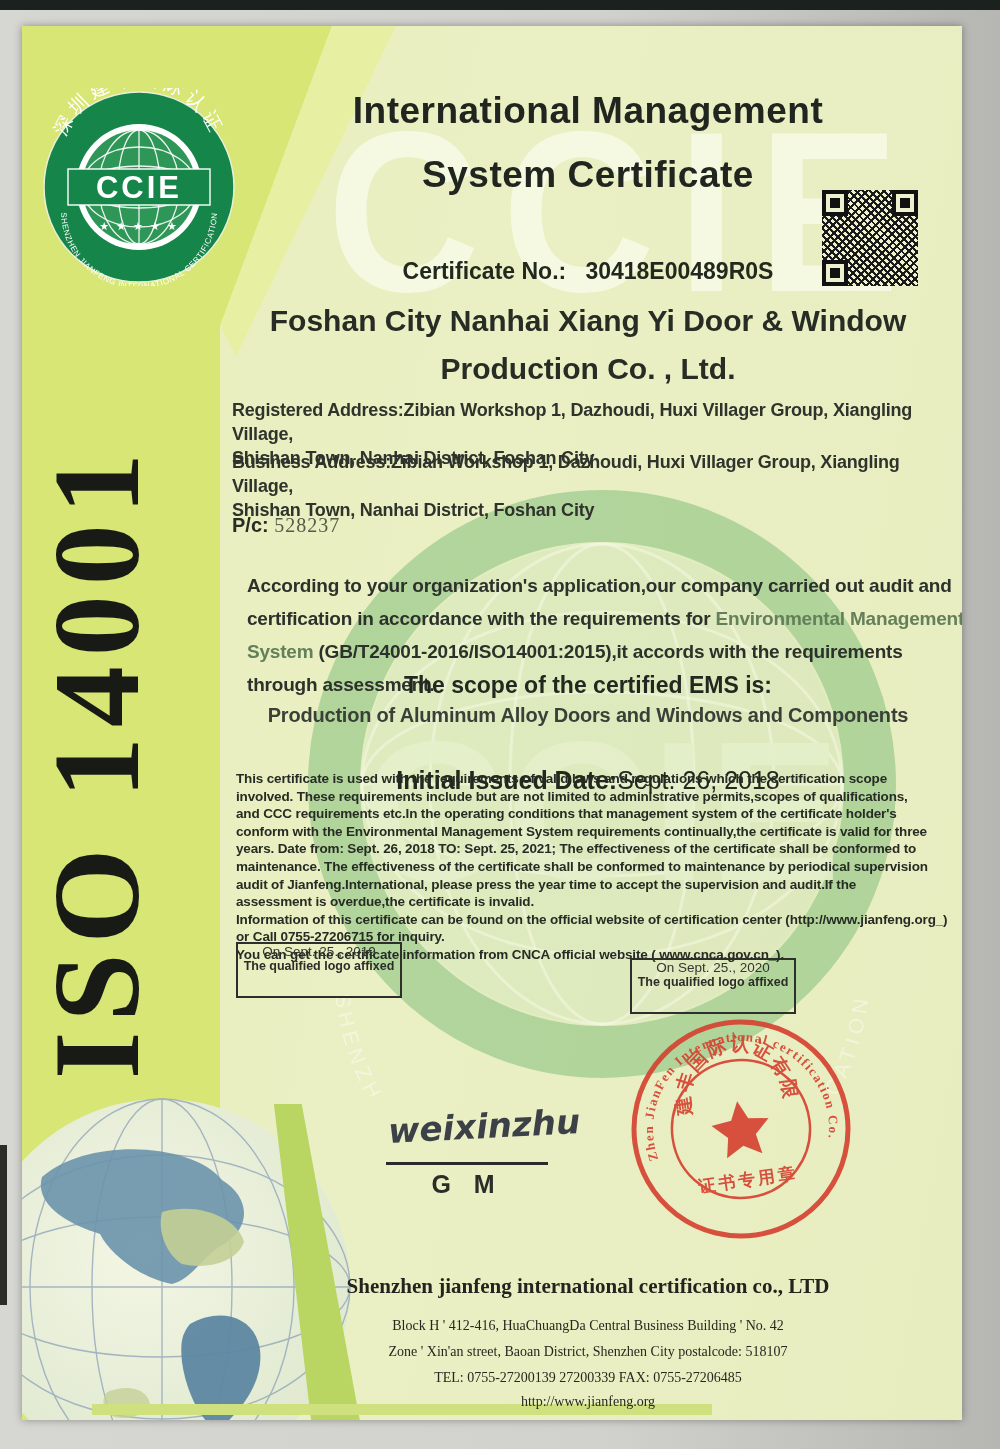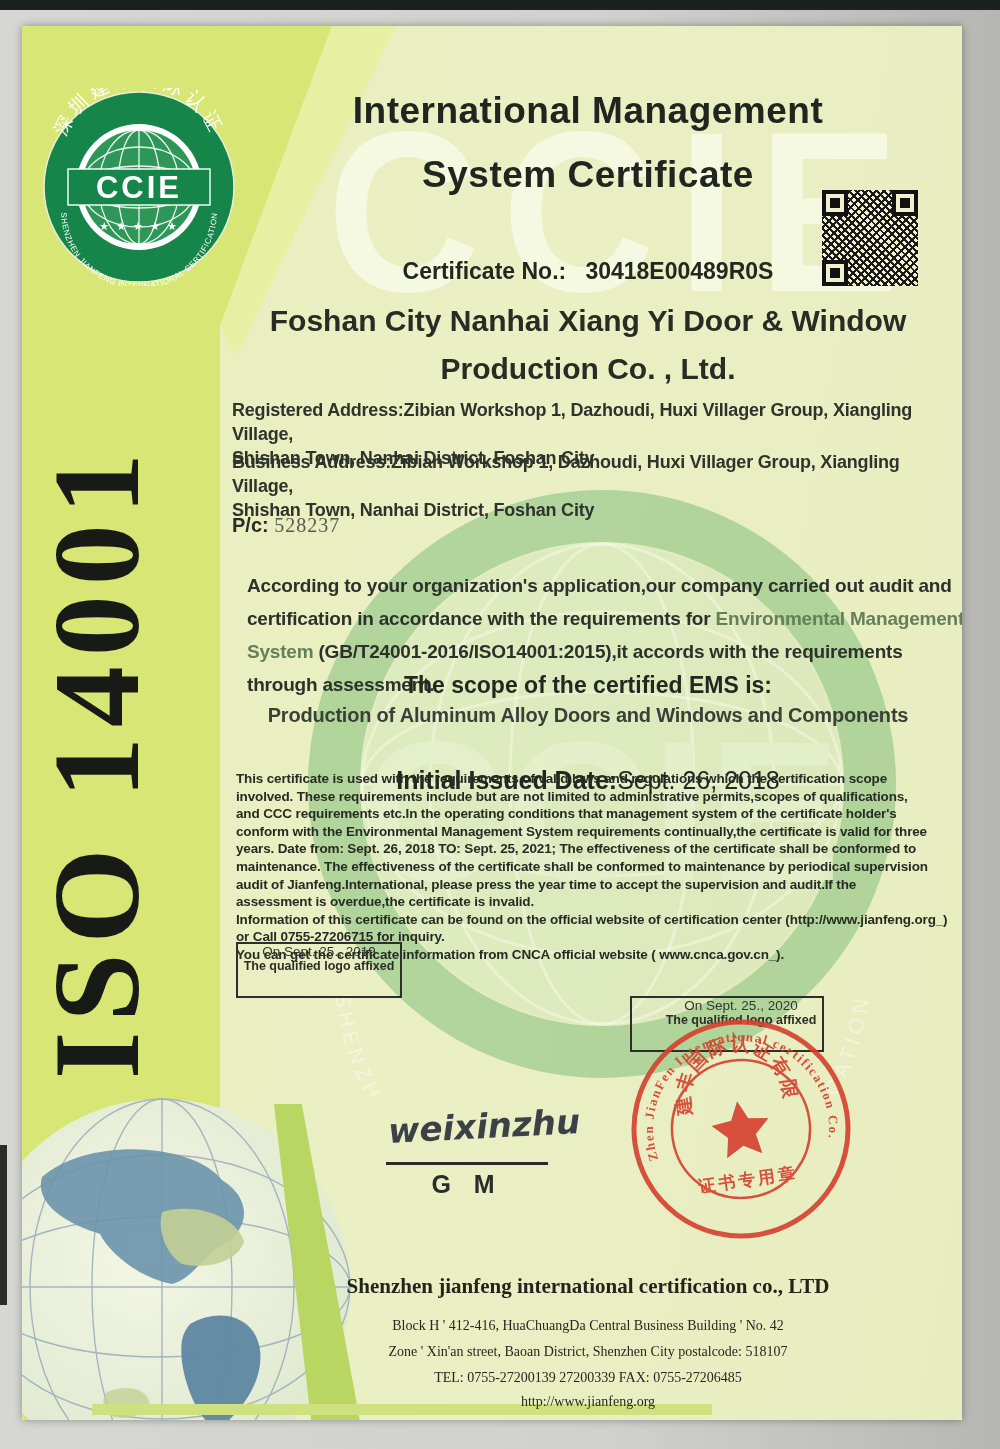--- a/index.html
+++ b/index.html
@@ -231,21 +231,21 @@
 audit of Jianfeng.International, please press the year time to accept the supervision and audit.If the
 assessment is overdue,the certificate is invalid.
 Information of this certificate can be found on the official website of certification center (http://www.jianfeng.org_)
 or Call 0755-27206715 for inquiry.
 You can get the certificate information from CNCA official website ( www.cnca.gov.cn_).</span></p>
 
     <div class="logo-box" style="left:22px;top:916px;">
       <div class="d">On Sept. 25., 2019</div>
       <div class="c">The qualified logo affixed</div>
     </div>
-    <div class="logo-box" style="left:416px;top:970px;padding-left:28px;">
+    <div class="logo-box" style="left:416px;top:932px;">
       <div class="d">On Sept. 25., 2020</div>
       <div class="c">The qualified logo affixed</div>
     </div>
 
     <div class="sig-name" style="top:1080px;">weixinzhu</div>
     <div class="sig-line" style="top:1136px;"></div>
     <div class="sig-title" style="top:1144px;">G M</div>
 
     <div class="abs t-center footer-co" style="top:1248px;">Shenzhen jianfeng international certification co., LTD</div>
     <div class="abs t-center footer-line" style="top:1292px;">Block H '  412-416, HuaChuangDa Central Business Building '   No. 42</div>

